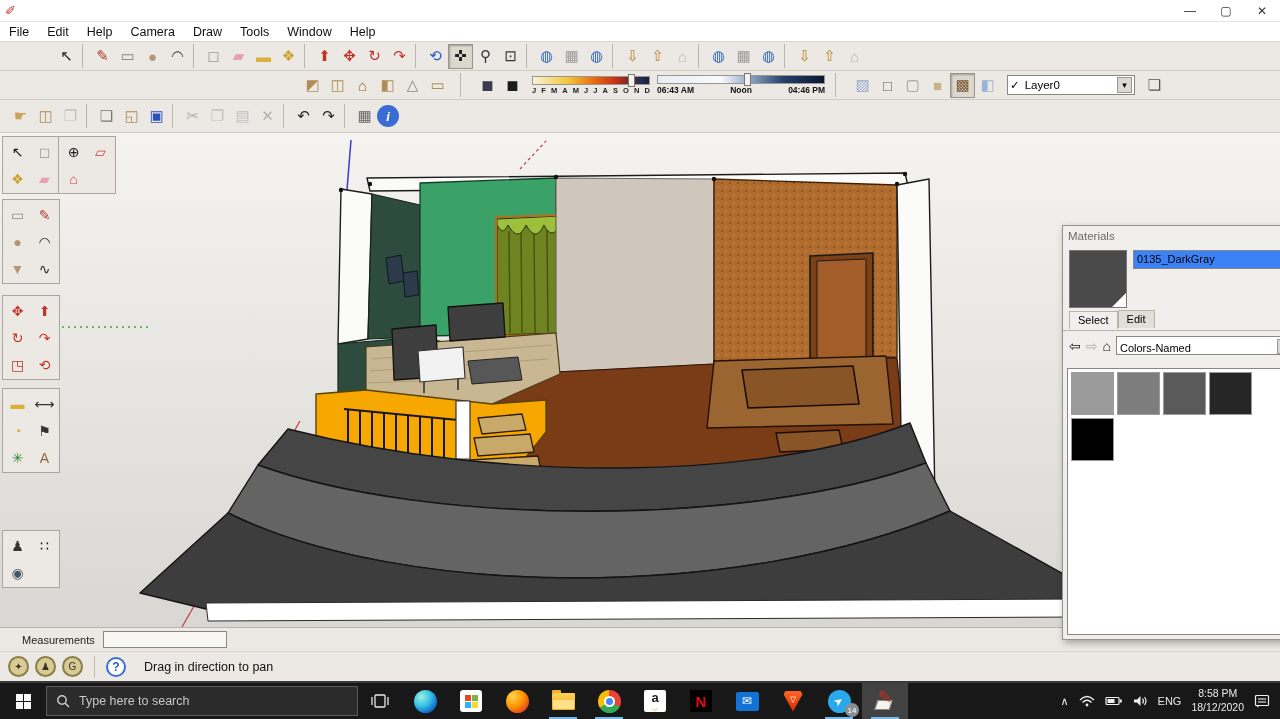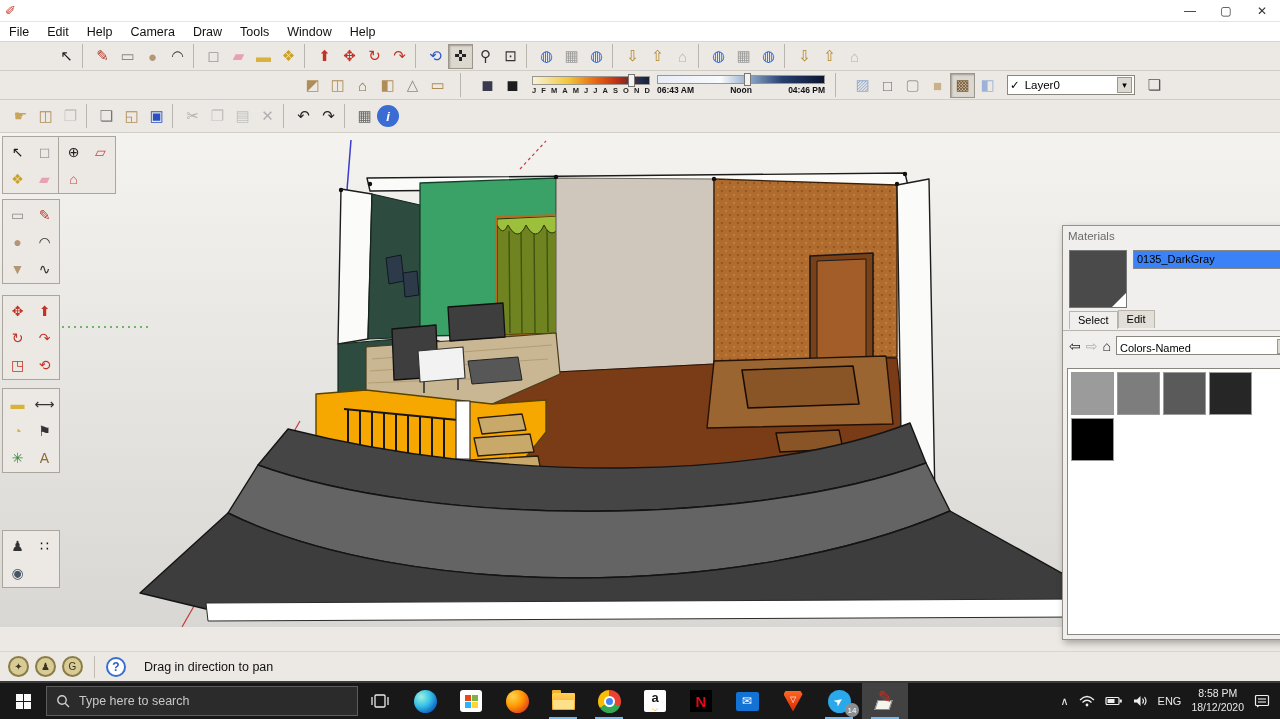--- a/index.html
+++ b/index.html
@@ -458,20 +458,24 @@
           <span class="swatch" style="background: rgb(38, 38, 38);"></span>
           <span class="swatch" style="background: rgb(0, 0, 0);"></span>
         </div>
       <div class="m-scroll">
         <span class="sarrow">▲</span>
         <span class="sarrow">▼</span>
       </div>
     </div>
   </div>
 
+  <div class="measure">
+    <span class="mlabel">Measurements</span>
+    <input class="minput" value="" style="">
+  </div>
 
   <div class="status">
     <span style="display:flex;gap:6px">
 
     <span class="scircle" title="geolocation-icon">✦</span>
         <span class="scircle" title="credit-icon">♟</span>
         <span class="scircle" title="signin-icon">G</span>
       </span>
     <span class="sdiv"></span>
     <span class="qcircle">?</span>

